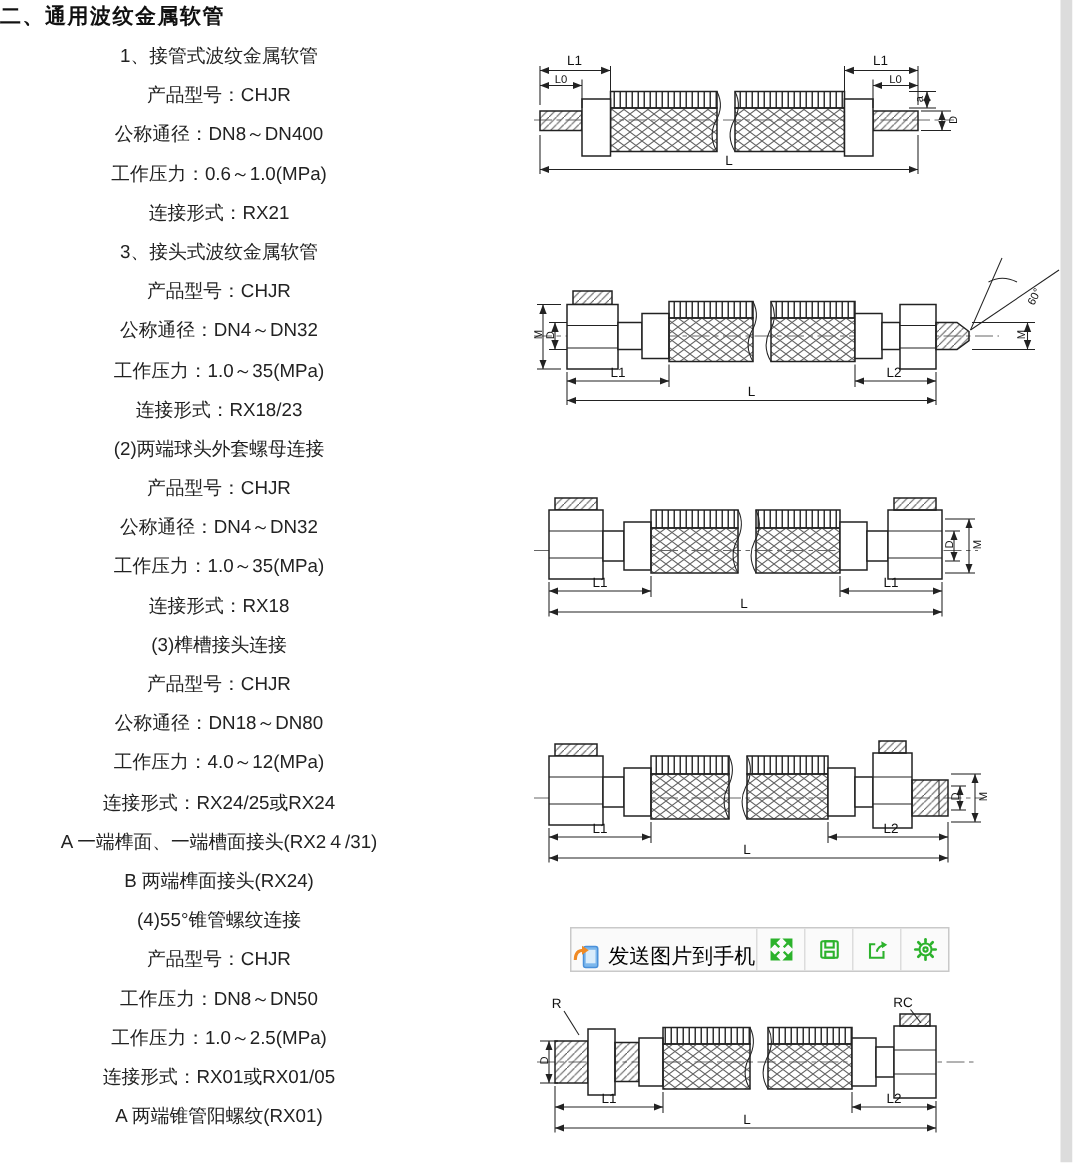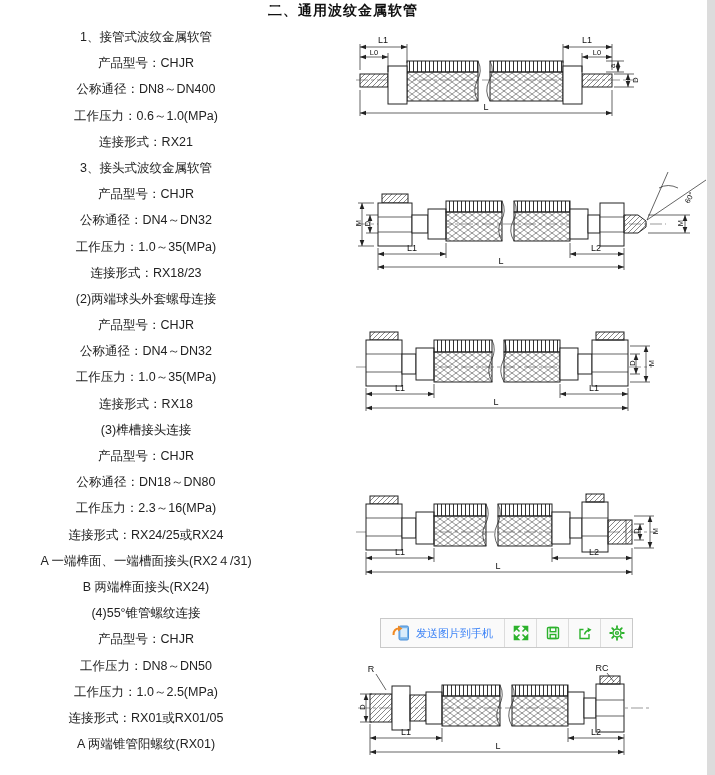--- a/index.html
+++ b/index.html
@@ -2,21 +2,21 @@
 <html><head>
 <meta charset="utf-8">
 <style>
   html,body { margin:0; padding:0; }
   .page {
     position:relative; width:715px; height:775px; background:#ffffff;
     font-family:"Liberation Sans","DejaVu Sans",sans-serif; color:#222;
     overflow:hidden;
   }
   .page-title {
-    position:absolute; top:2px; left:0; width:686px; text-align:center;
+    position:absolute; top:2px; left:0; width:686px; text-align:left;
     font-size:14px; font-weight:bold; color:#111; letter-spacing:1px;
   }
   .spec-col {
     position:absolute; top:24px; left:0; width:292px; text-align:center;
   }
   .spec-line { height:26.2px; line-height:26.2px; font-size:12.5px; white-space:nowrap;text-align:center; }
   .diagram { position:absolute; }
   .d1 { left:356px; top:28px; }
   .d2 { left:356px; top:170px; }
   .d3 { left:356px; top:316px; }
@@ -27,22 +27,22 @@
   svg .dl  { stroke:#222; stroke-width:0.7; fill:none; }
   svg .cl  { stroke:#555; stroke-width:0.6; stroke-dasharray:12 3 3 3; }
   svg text { font-family:"Liberation Sans","DejaVu Sans",sans-serif; font-size:9px; fill:#111; }
   svg text.sm { font-size:7.5px; }
   .toolbar {
     position:absolute; left:380px; top:618px; width:253px; height:30px;
     background:#fafafa; border:1px solid #c9c9c9; box-sizing:border-box;
     display:flex; align-items:stretch;
   }
   .tb-send {
-    flex:1; display:flex; align-items:center; justify-content:center; gap:6px;
-    cursor:pointer; color:#3b82f6; font-size:11px; white-space:nowrap;
+    flex:1; display:flex; align-items:flex-end; justify-content:center; gap:6px;
+    cursor:pointer; color:#000000; font-size:14px; white-space:nowrap;
   }
   .tb-btn {
     width:31px; border-left:1px solid #dcdcdc; display:flex;
     align-items:center; justify-content:center; cursor:pointer;
   }
   .scroll-strip {
     position:absolute; right:0; top:0; width:8px; height:775px; background:#dcdcdc;
   }
 </style>
 </head>
@@ -81,21 +81,21 @@
       <div class="spec-line">工作压力：1.0～35(MPa)</div>
       <div class="spec-line">连接形式：RX18/23</div>
       <div class="spec-line">(2)两端球头外套螺母连接</div>
       <div class="spec-line">产品型号：CHJR</div>
       <div class="spec-line">公称通径：DN4～DN32</div>
       <div class="spec-line">工作压力：1.0～35(MPa)</div>
       <div class="spec-line">连接形式：RX18</div>
       <div class="spec-line">(3)榫槽接头连接</div>
       <div class="spec-line">产品型号：CHJR</div>
       <div class="spec-line">公称通径：DN18～DN80</div>
-      <div class="spec-line">工作压力：2.3～16(MPa)</div>
+      <div class="spec-line">工作压力：4.0～12(MPa)</div>
       <div class="spec-line">连接形式：RX24/25或RX24</div>
       <div class="spec-line">A 一端榫面、一端槽面接头(RX2４/31)</div>
       <div class="spec-line">B 两端榫面接头(RX24)</div>
       <div class="spec-line">(4)55°锥管螺纹连接</div>
       <div class="spec-line">产品型号：CHJR</div>
       <div class="spec-line">工作压力：DN8～DN50</div>
       <div class="spec-line">工作压力：1.0～2.5(MPa)</div>
       <div class="spec-line">连接形式：RX01或RX01/05</div>
       <div class="spec-line">A 两端锥管阳螺纹(RX01)</div>
     </div>

